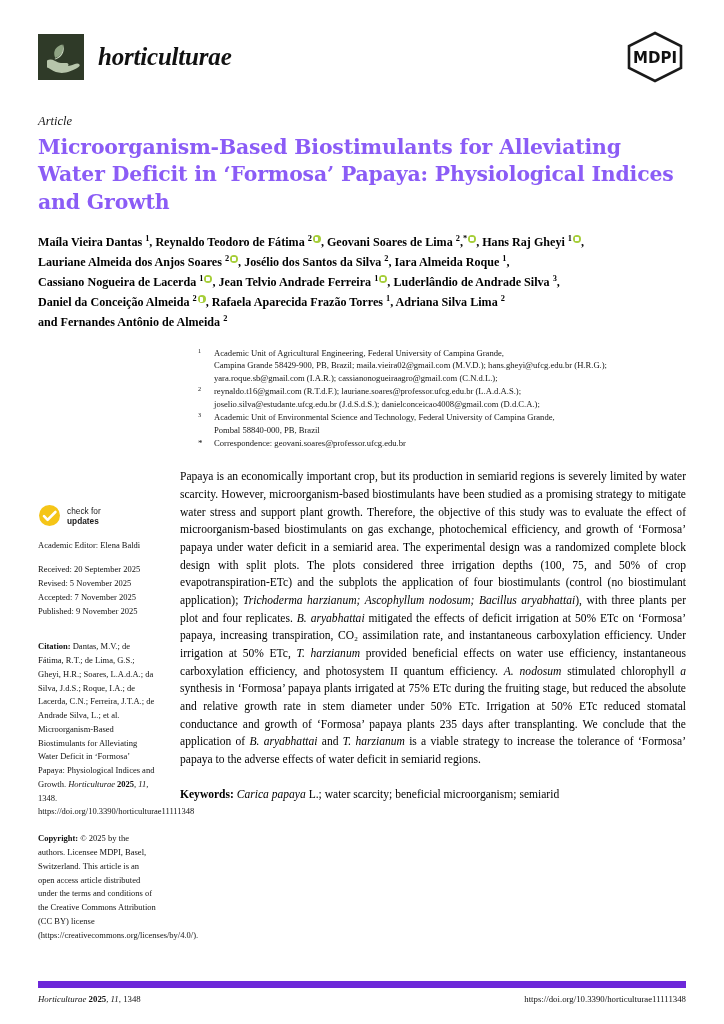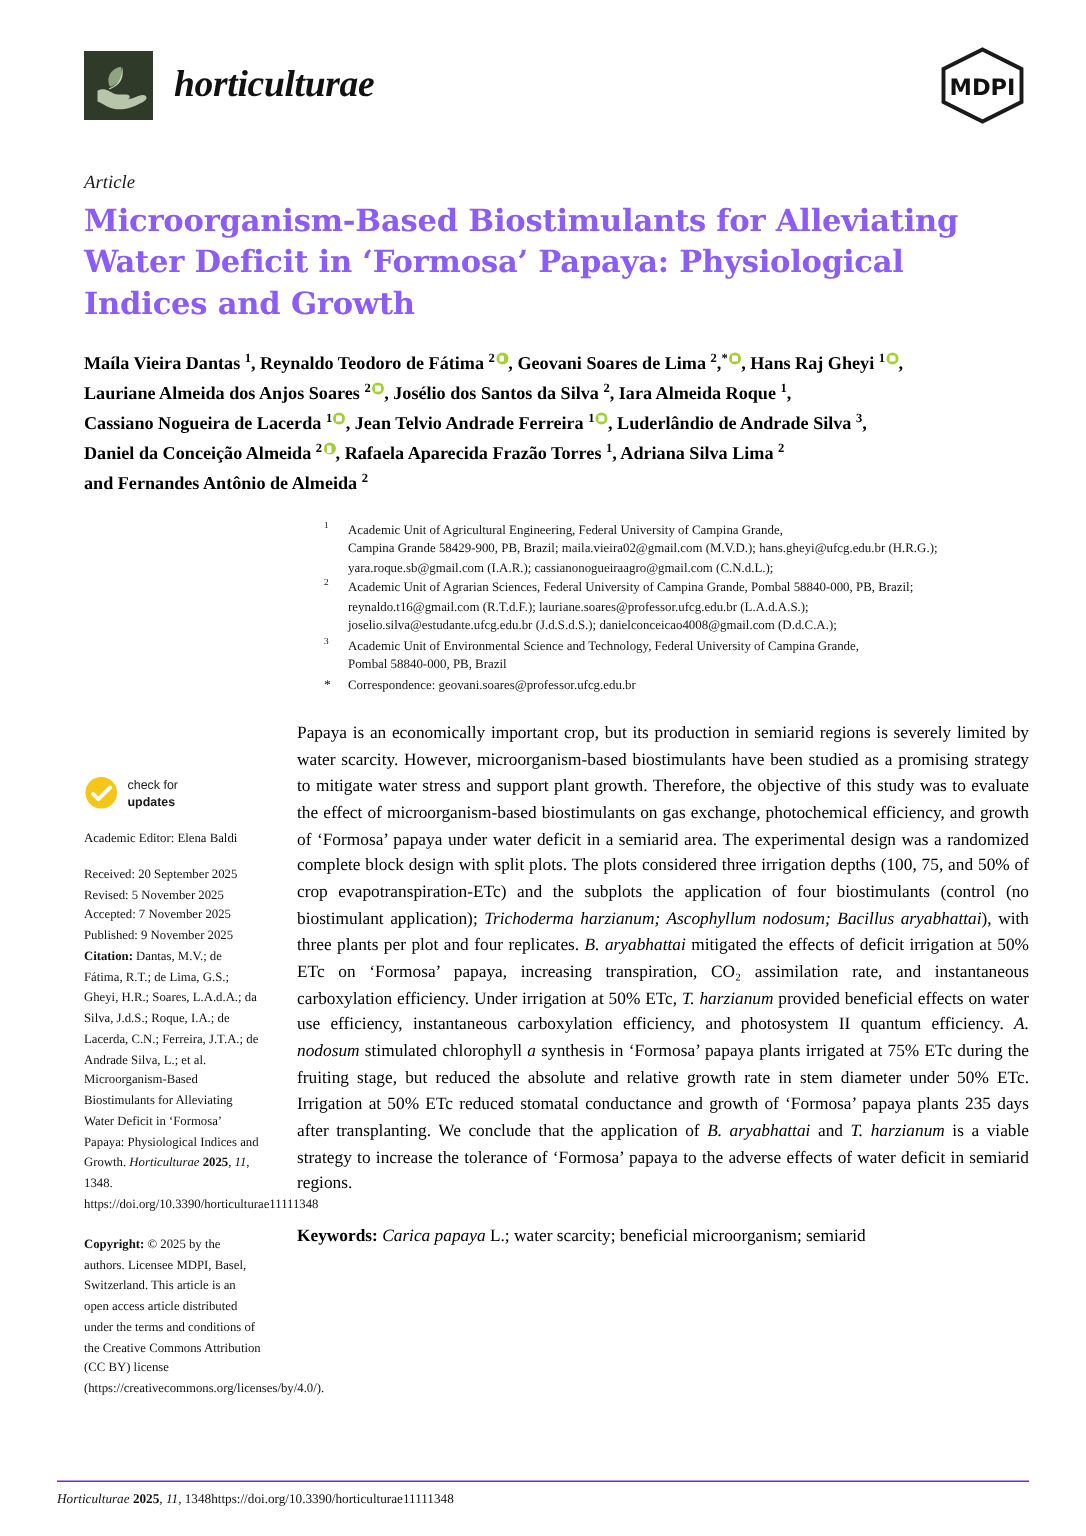--- a/index.html
+++ b/index.html
@@ -13,21 +13,21 @@
     font-family: "Liberation Serif", serif;
     color: #000000;
     overflow: hidden;
     position: relative;
   }
   .page {
     position: relative;
     width: 724px;
     height: 1024px;
     box-sizing: border-box;
-    padding: 26px 38px 0 56px;
+    padding: 26px 38px 0 38px;
   }
 
   
   .header {
     display: flex;
     align-items: center;
     justify-content: space-between;
     height: 62px;
   }
   .brand {
@@ -154,21 +154,21 @@
 
   .editor {
     font-size: 8.5px;
     line-height: 1.5;
     margin-bottom: 11px;
     color: #111;
   }
   .dates {
     font-size: 8.5px;
     line-height: 1.62;
-    margin-bottom: 0;
+    margin-bottom: 22px;
     color: #111;
   }
   .citation {
     font-size: 8.5px;
     line-height: 1.62;
     margin-bottom: 13px;
     color: #111;
     text-align: left;
   }
   .citation b { font-weight: bold; }
@@ -204,24 +204,24 @@
   }
   .keywords b { font-weight: bold; }
   .keywords i { font-style: italic; }
 
   
   .footer {
     position: absolute;
     left: 38px;
     right: 38px;
     bottom: 20px;
-    border-top: 1px solid #6d28d9;
+    border-top: 7px solid #6d28d9;
     padding-top: 6px;
     display: flex;
-    justify-content: flex-start;
+    justify-content: space-between;
     font-size: 8.8px;
     color: #111;
   }
   .footer i { font-style: italic; }
   .footer b { font-weight: bold; }
 </style>
 </head>
 <body>
 
 <div class="page">
@@ -264,21 +264,20 @@
         <div class="aff-num"><sup>1</sup></div>
         <div class="aff-text">
           <div>Academic Unit of Agricultural Engineering, Federal University of Campina Grande,</div>
           <div>Campina Grande 58429-900, PB, Brazil; maila.vieira02@gmail.com (M.V.D.); hans.gheyi@ufcg.edu.br (H.R.G.);</div>
           <div>yara.roque.sb@gmail.com (I.A.R.); cassianonogueiraagro@gmail.com (C.N.d.L.);</div>
         </div>
       </div>
       <div class="aff-row">
         <div class="aff-num"><sup>2</sup></div>
         <div class="aff-text">
-          <div>Academic Unit of Agrarian Sciences, Federal University of Campina Grande, Pombal 58840-000, PB, Brazil;</div>
           <div>reynaldo.t16@gmail.com (R.T.d.F.); lauriane.soares@professor.ufcg.edu.br (L.A.d.A.S.);</div>
           <div>joselio.silva@estudante.ufcg.edu.br (J.d.S.d.S.); danielconceicao4008@gmail.com (D.d.C.A.);</div>
         </div>
       </div>
       <div class="aff-row">
         <div class="aff-num"><sup>3</sup></div>
         <div class="aff-text">
           <div>Academic Unit of Environmental Science and Technology, Federal University of Campina Grande,</div>
           <div>Pombal 58840-000, PB, Brazil</div>
         </div>

